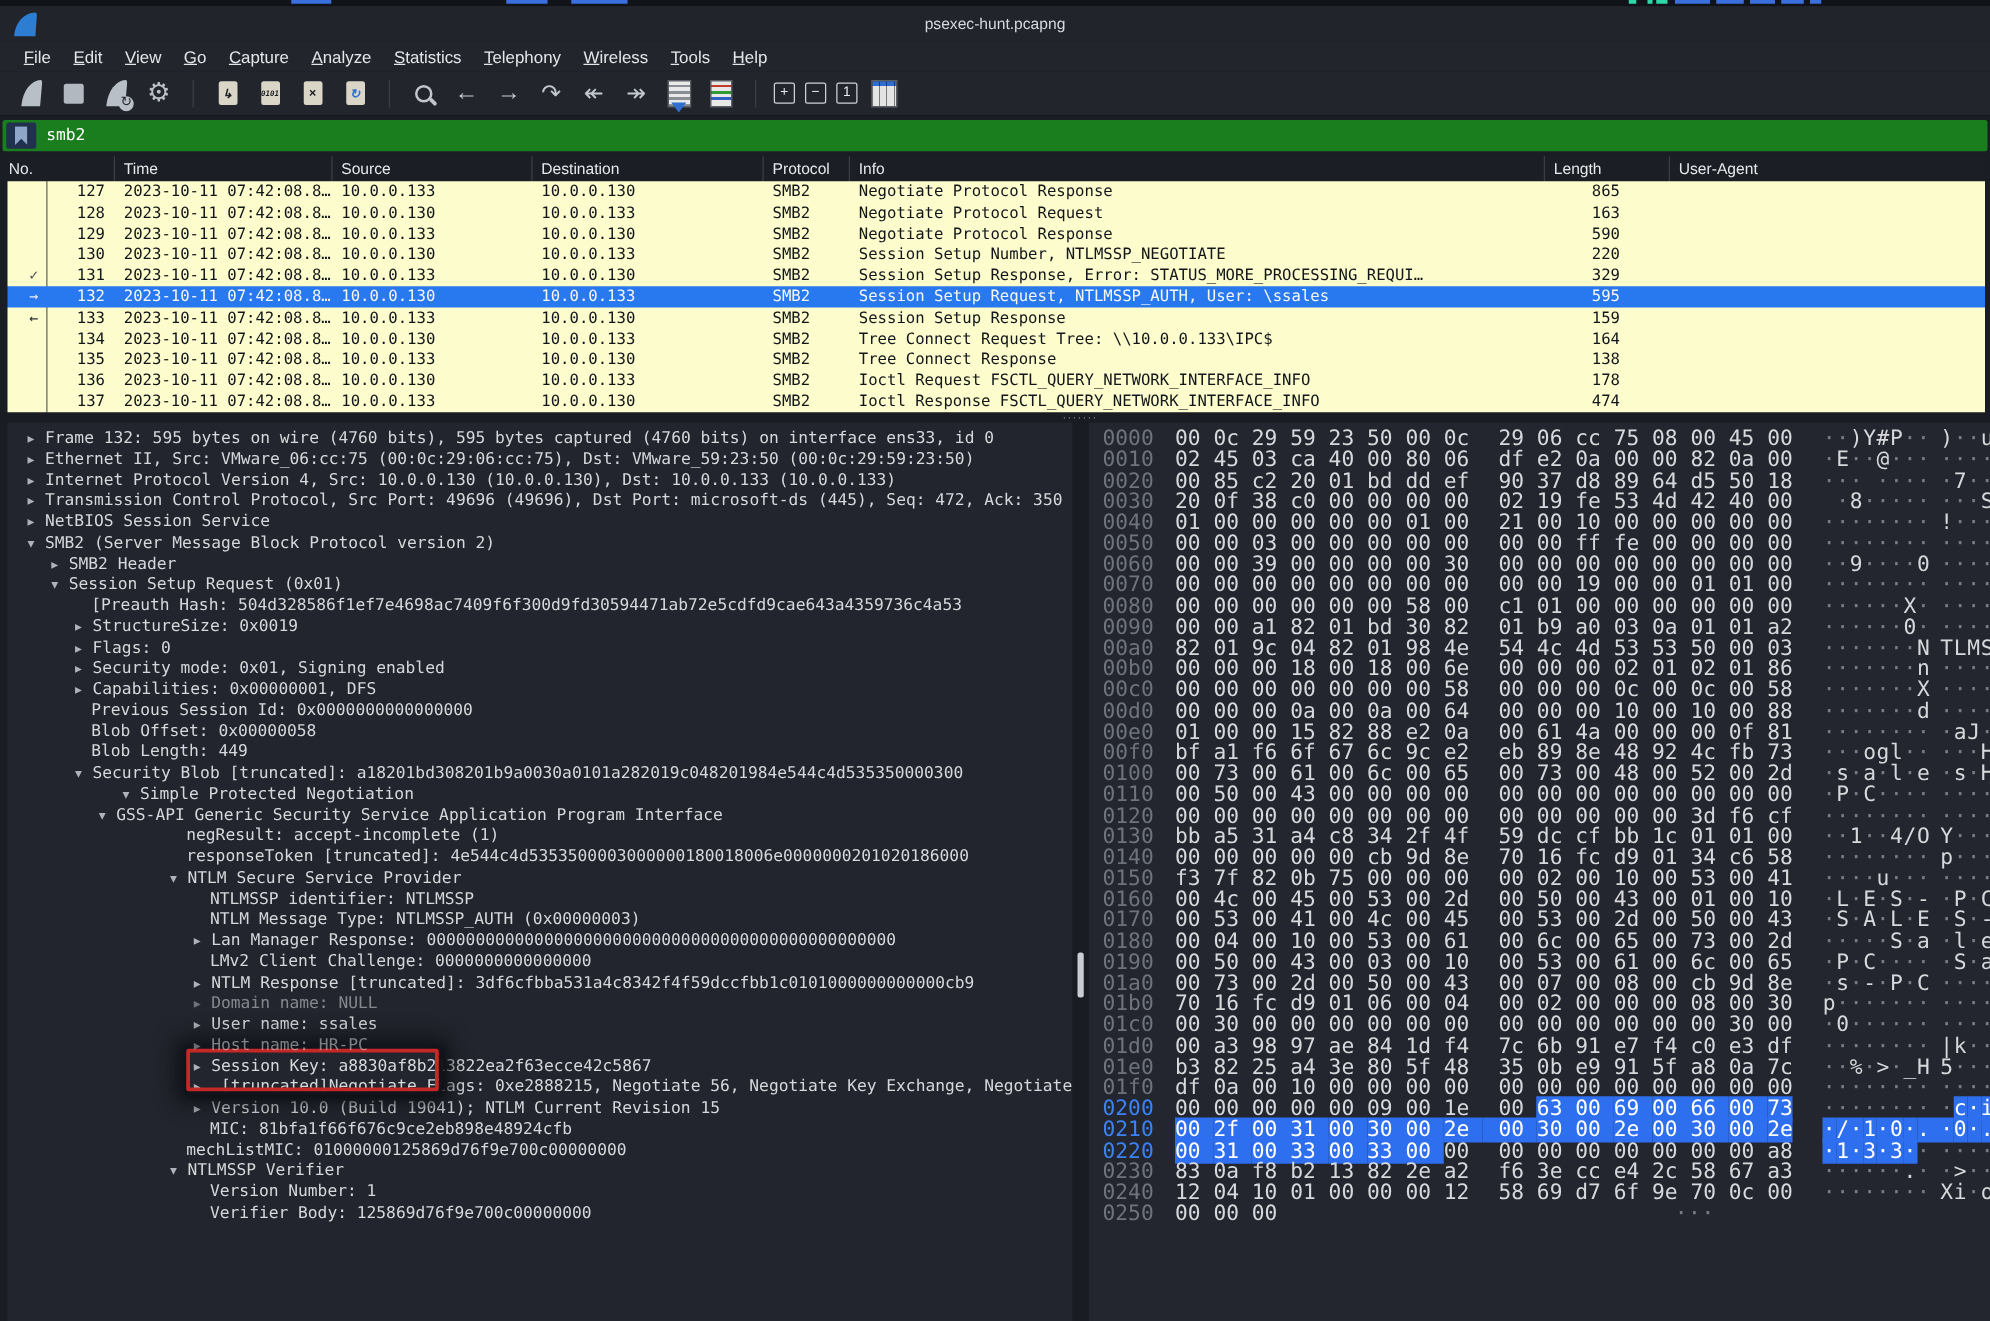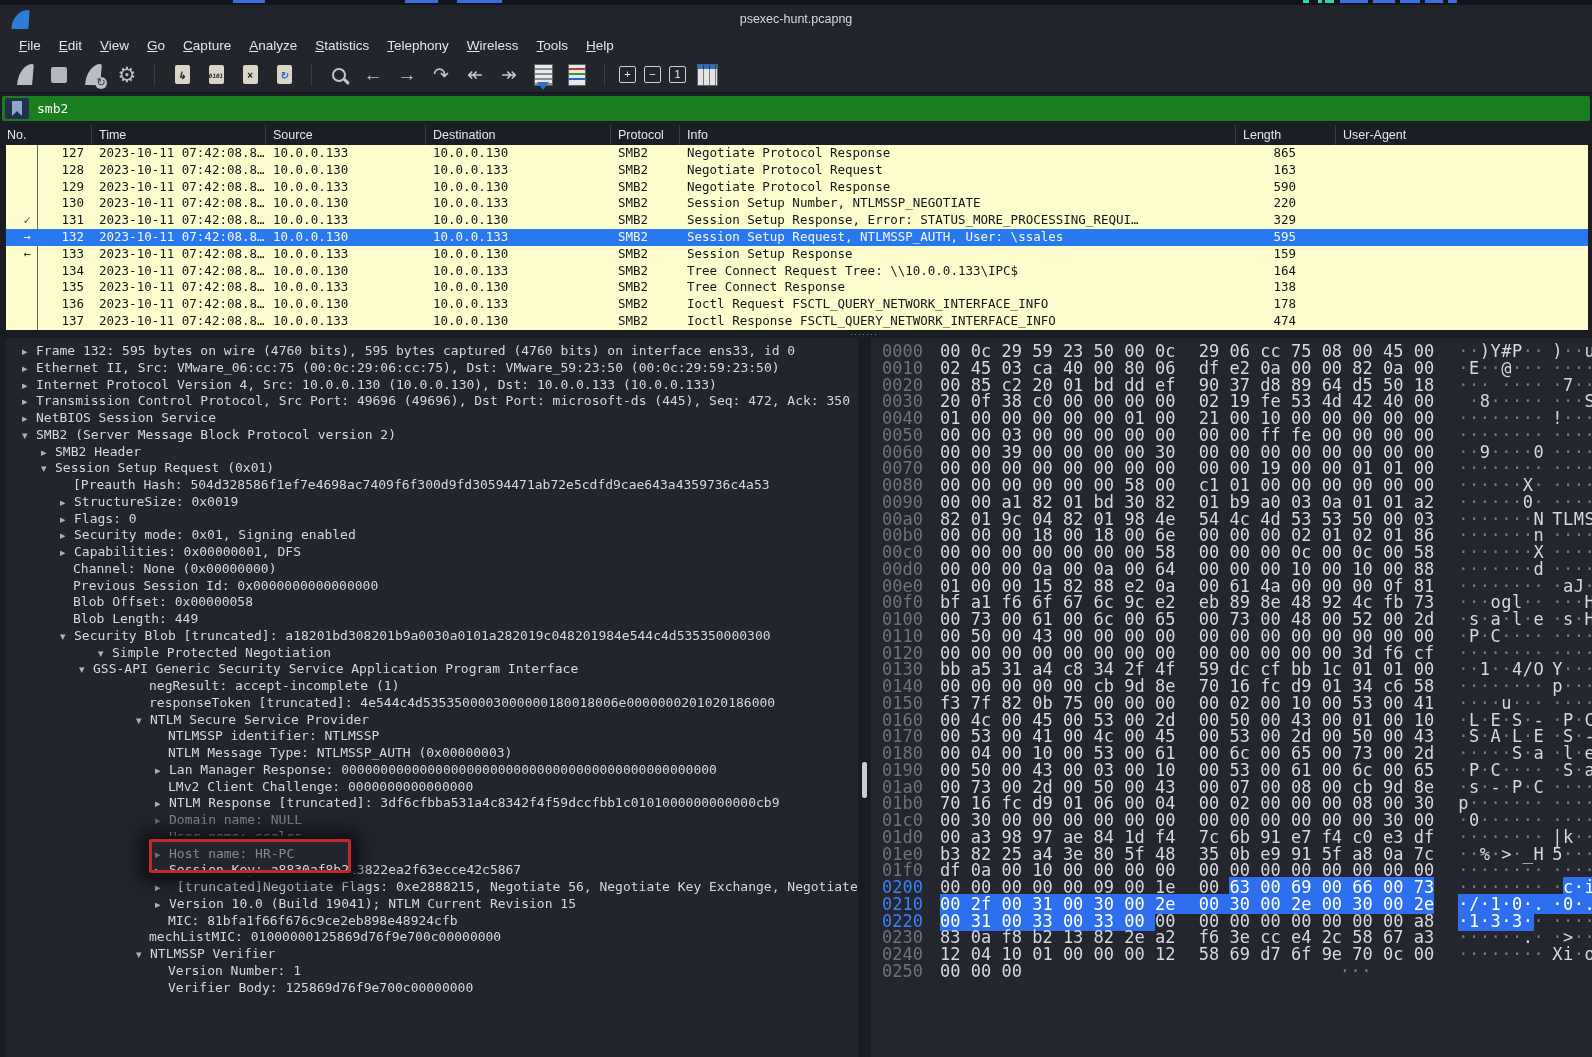--- a/index.html
+++ b/index.html
@@ -354,21 +354,20 @@
     <div class="dline" style="padding-left: 16px;"><span class="ar">▸</span>Transmission Control Protocol, Src Port: 49696 (49696), Dst Port: microsoft-ds (445), Seq: 472, Ack: 350</div>
     <div class="dline" style="padding-left: 16px;"><span class="ar">▸</span>NetBIOS Session Service</div>
     <div class="dline" style="padding-left: 16px;"><span class="ar">▾</span>SMB2 (Server Message Block Protocol version 2)</div>
     <div class="dline" style="padding-left: 35px;"><span class="ar">▸</span>SMB2 Header</div>
     <div class="dline" style="padding-left: 35px;"><span class="ar">▾</span>Session Setup Request (0x01)</div>
     <div class="dline" style="padding-left: 67px;">[Preauth Hash: 504d328586f1ef7e4698ac7409f6f300d9fd30594471ab72e5cdfd9cae643a4359736c4a53</div>
     <div class="dline" style="padding-left: 54px;"><span class="ar">▸</span>StructureSize: 0x0019</div>
     <div class="dline" style="padding-left: 54px;"><span class="ar">▸</span>Flags: 0</div>
     <div class="dline" style="padding-left: 54px;"><span class="ar">▸</span>Security mode: 0x01, Signing enabled</div>
     <div class="dline" style="padding-left: 54px;"><span class="ar">▸</span>Capabilities: 0x00000001, DFS</div>
-    <div class="dline" style="padding-left: 67px;">Channel: None (0x00000000)</div>
     <div class="dline" style="padding-left: 67px;">Previous Session Id: 0x0000000000000000</div>
     <div class="dline" style="padding-left: 67px;">Blob Offset: 0x00000058</div>
     <div class="dline" style="padding-left: 67px;">Blob Length: 449</div>
     <div class="dline" style="padding-left: 54px;"><span class="ar">▾</span>Security Blob [truncated]: a18201bd308201b9a0030a0101a282019c048201984e544c4d535350000300</div>
     <div class="dline" style="padding-left: 92px;"><span class="ar">▾</span>Simple Protected Negotiation</div>
     <div class="dline" style="padding-left: 73px;"><span class="ar">▾</span>GSS-API Generic Security Service Application Program Interface</div>
     <div class="dline" style="padding-left: 143px;">negResult: accept-incomplete (1)</div>
     <div class="dline" style="padding-left: 143px;">responseToken [truncated]: 4e544c4d5353500003000000180018006e0000000201020186000</div>
     <div class="dline" style="padding-left: 130px;"><span class="ar">▾</span>NTLM Secure Service Provider</div>
     <div class="dline" style="padding-left: 162px;">NTLMSSP identifier: NTLMSSP</div>

